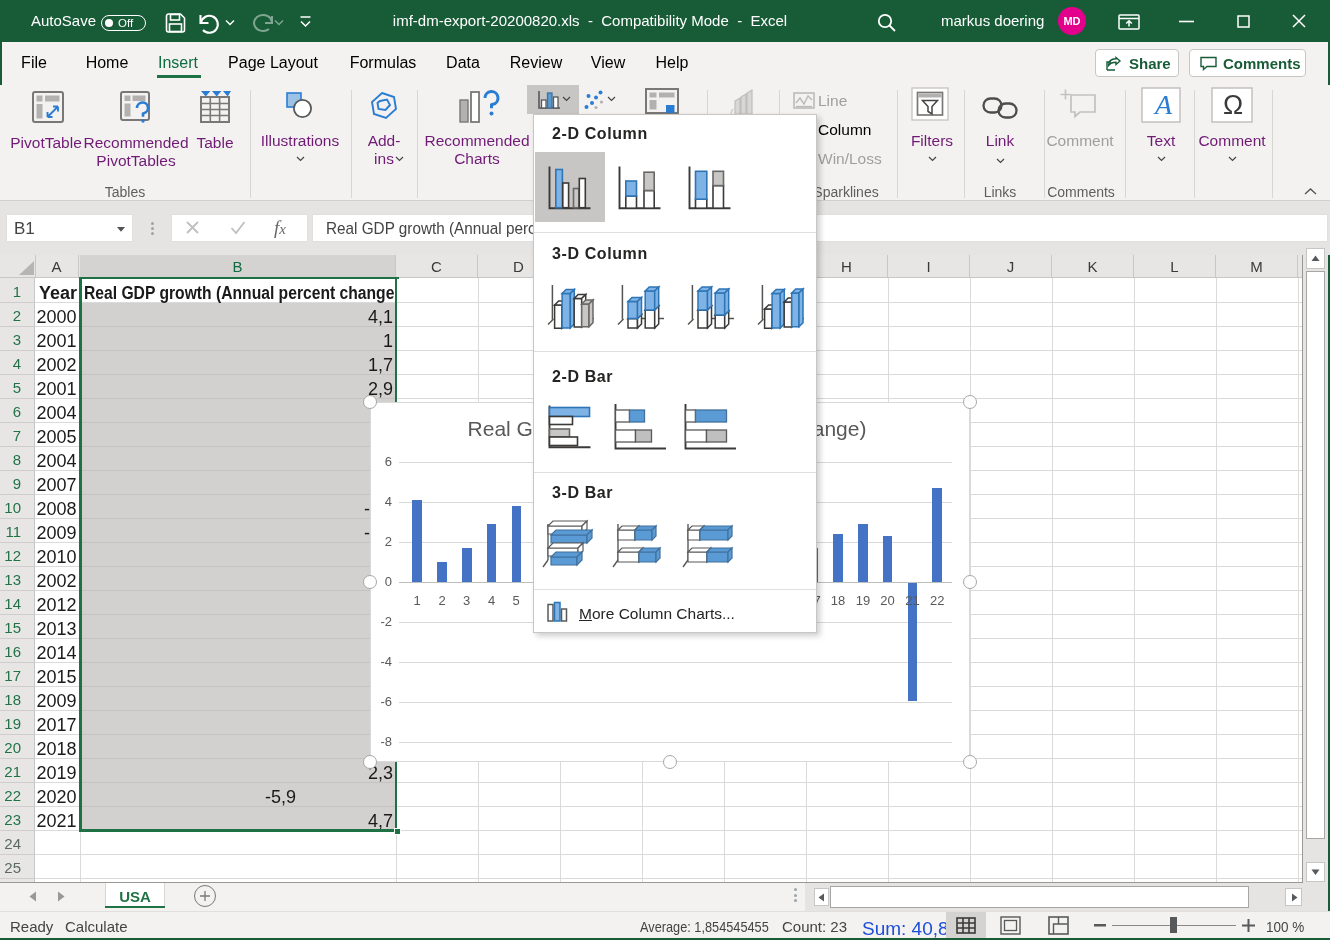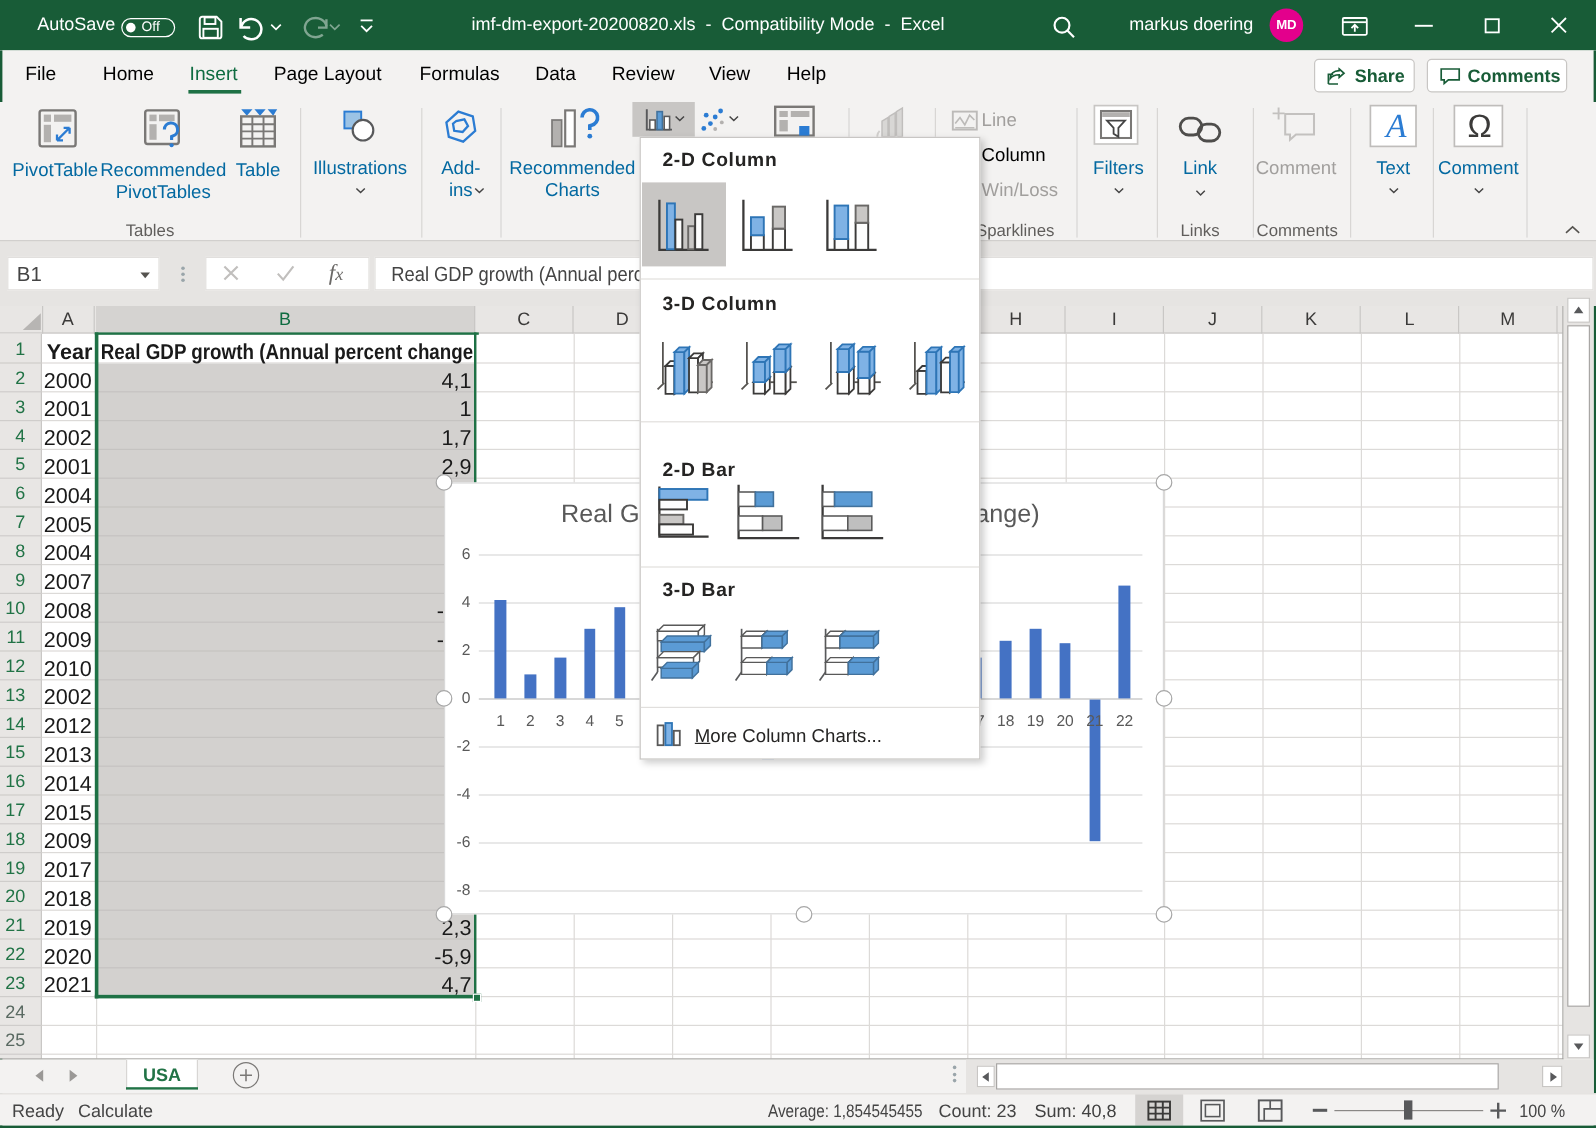--- a/index.html
+++ b/index.html
@@ -4,21 +4,21 @@
 *{margin:0;padding:0;box-sizing:border-box}
 html,body{width:1330px;height:940px;overflow:hidden}
 body{font-family:"Liberation Sans",sans-serif;position:relative;background:#fff}
 .ab{position:absolute}
 .tb{background:#185C37;left:0;top:0;width:1330px;height:42px;color:#fff;font-size:15px}
 .menurow{left:0;top:42px;width:1330px;height:43px;background:#F3F2F1;font-size:16px;color:#444}
 .mi{position:absolute;top:54px;transform:translateX(-50%);white-space:nowrap}
 .ribbon{left:0;top:85px;width:1330px;height:115px;background:#F3F2F1}
 .sep{position:absolute;top:5px;width:1px;height:108px;background:#D8D6D4}
 .glabel{position:absolute;top:99px;font-size:14px;color:#605E5C;transform:translateX(-50%);white-space:nowrap}
-.blabel{position:absolute;font-size:15.5px;color:#0369a1;transform:translateX(-50%);white-space:nowrap;text-align:center}
+.blabel{position:absolute;font-size:15.5px;color:#701a75;transform:translateX(-50%);white-space:nowrap;text-align:center}
 .strip{left:0;top:200px;width:1330px;height:55px;background:#E6E4E2;border-top:1px solid #D1CFCD}
 .wbox{position:absolute;background:#fff;border:1px solid #E1DFDD}
 .gridwrap{left:0;top:255px;width:1302px;height:627px;background:#fff}
 .cell{position:absolute;font-size:18px;color:#1a1a1a;line-height:24px;white-space:nowrap}
 .greenline{position:absolute;background:#1E7145}
 svg{position:absolute;overflow:visible}
 .btn-wt{position:absolute;background:#fff;border:1px solid #C8C6C4;border-radius:4px;color:#185C37;font-size:15px;font-weight:700}
 </style></head>
 <body>
 
@@ -450,21 +450,21 @@
 <div class="ab" style="left:84px;top:280.5px;width:310px;height:23px;overflow:hidden">
     <span class="cell" style="left:0;top:0;font-weight:700;transform:scaleX(0.87);transform-origin:0 0">Real GDP growth (Annual percent change)</span>
   </div>
 <div class="ab cell" style="left:200px;top:304.5px;width:193px;text-align:right">4,1</div>
 <div class="ab cell" style="left:200px;top:328.5px;width:193px;text-align:right">1</div>
 <div class="ab cell" style="left:200px;top:352.5px;width:193px;text-align:right">1,7</div>
 <div class="ab cell" style="left:200px;top:376.5px;width:193px;text-align:right">2,9</div>
 <div class="ab cell" style="left:200px;top:496.5px;width:195px;text-align:right">-0,1</div>
 <div class="ab cell" style="left:200px;top:520.5px;width:195px;text-align:right">-2,5</div>
 <div class="ab cell" style="left:200px;top:760.5px;width:193px;text-align:right">2,3</div>
-<div class="ab cell" style="left:200px;top:784.5px;width:193px;text-align:right">-5,9</div>
+<div class="ab cell" style="left:184px;top:784.5px;width:193px;text-align:center">-5,9</div>
 <div class="ab cell" style="left:200px;top:808.5px;width:193px;text-align:right">4,7</div>
 <div class="ab greenline" style="left:79px;top:276.5px;width:319.5px;height:2.5px"></div>
 <div class="ab greenline" style="left:79px;top:276.5px;width:2.5px;height:555px"></div>
 <div class="ab greenline" style="left:394.5px;top:276.5px;width:2.5px;height:555px"></div>
 <div class="ab greenline" style="left:79px;top:829px;width:318px;height:2.5px"></div>
 <div class="ab" style="left:393.5px;top:828px;width:7px;height:7px;background:#1E7145;border:1.5px solid #fff"></div>
 <div class="ab" style="left:1302px;top:255px;width:1px;height:628px;background:#9A9896"></div>
 <div class="ab" style="left:0px;top:882px;width:1303px;height:1px;background:#9A9896"></div>
 <div class="ab" style="left:370px;top:402px;width:600px;height:360px;background:#fff;border:1px solid #D9D9D9"></div>
 <div class="ab" style="left:367px;top:417px;width:600px;text-align:center;font-size:21px;color:#595959;white-space:nowrap">Real GDP growth (Annual percent change)</div>
@@ -531,21 +531,21 @@
 <div class="ab" style="left:363px;top:395px;width:14px;height:14px;border-radius:50%;background:#fff;border:1.6px solid #A6A6A6"></div>
 <div class="ab" style="left:963px;top:395px;width:14px;height:14px;border-radius:50%;background:#fff;border:1.6px solid #A6A6A6"></div>
 <div class="ab" style="left:363px;top:575px;width:14px;height:14px;border-radius:50%;background:#fff;border:1.6px solid #A6A6A6"></div>
 <div class="ab" style="left:963px;top:575px;width:14px;height:14px;border-radius:50%;background:#fff;border:1.6px solid #A6A6A6"></div>
 <div class="ab" style="left:363px;top:755px;width:14px;height:14px;border-radius:50%;background:#fff;border:1.6px solid #A6A6A6"></div>
 <div class="ab" style="left:663px;top:755px;width:14px;height:14px;border-radius:50%;background:#fff;border:1.6px solid #A6A6A6"></div>
 <div class="ab" style="left:963px;top:755px;width:14px;height:14px;border-radius:50%;background:#fff;border:1.6px solid #A6A6A6"></div>
 <div class="ab" style="left:533px;top:114px;width:284px;height:519px;background:#fff;border:1px solid #C8C6C4;box-shadow:3px 3px 6px rgba(0,0,0,0.2)"></div>
 <div class="ab" style="left:552px;top:124.5px;font-size:16px;font-weight:700;letter-spacing:0.6px;color:#252423">2-D Column</div>
 <div class="ab" style="left:552px;top:244.5px;font-size:16px;font-weight:700;letter-spacing:0.6px;color:#252423">3-D Column</div>
-<div class="ab" style="left:552px;top:384px;font-size:16px;font-weight:700;letter-spacing:0.6px;color:#252423">2-D Bar</div>
+<div class="ab" style="left:552px;top:368px;font-size:16px;font-weight:700;letter-spacing:0.6px;color:#252423">2-D Bar</div>
 <div class="ab" style="left:552px;top:483.5px;font-size:16px;font-weight:700;letter-spacing:0.6px;color:#252423">3-D Bar</div>
 <div class="ab" style="left:534px;top:231.5px;width:282px;height:1px;background:#E1DFDD"></div>
 <div class="ab" style="left:534px;top:351px;width:282px;height:1px;background:#E1DFDD"></div>
 <div class="ab" style="left:534px;top:471.5px;width:282px;height:1px;background:#E1DFDD"></div>
 <div class="ab" style="left:534px;top:589px;width:282px;height:1px;background:#E1DFDD"></div>
 <div class="ab" style="left:535px;top:152px;width:70px;height:70px;background:#C8C6C4"></div>
 <svg style="left:542px;top:165px" width="58" height="46" viewBox="0 0 58 46">
     <path d="M7.5 1.5 V43.2 H48.5" fill="none" stroke="#3b3a39" stroke-width="1.9"></path>
     <rect x="13.8" y="4.5" width="6.6" height="38.2" fill="#7FB2E5" stroke="#2E75B6" stroke-width="1.6"></rect>
     <rect x="20.8" y="18" width="5.8" height="24.7" fill="#FDFDFD" stroke="#3b3a39" stroke-width="1.6"></rect>
@@ -750,21 +750,21 @@
 <div class="ab" style="left:1306px;top:862px;width:19px;height:20px;background:#fff;border:1px solid #C8C6C4"></div>
 <svg style="left:1311px;top:869px" width="9" height="7" viewBox="0 0 9 7" fill="#58595B">
     <path d="M0.5 0.5 h8 L4.5 6 z"></path>
   </svg>
 
 <div class="ab" style="left:0;top:911px;width:1330px;height:27px;background:#F3F2F1;border-top:1px solid #E1DFDD"></div>
 <div class="ab" style="left:10px;top:918px;font-size:15px;color:#444">Ready</div>
 <div class="ab" style="left:65px;top:918px;font-size:15px;color:#444">Calculate</div>
 <div class="ab" style="left:640px;top:918px;font-size:15px;color:#444;transform:scaleX(0.85);transform-origin:0 50%">Average: 1,854545455</div>
 <div class="ab" style="left:782px;top:918px;font-size:15px;color:#444">Count: 23</div>
-<div class="ab" style="left:862px;top:918px;font-size:15px;color:#404040">Sum: 40,8</div>
+<div class="ab" style="left:862px;top:918px;font-size:19px;color:#1d4ed8">Sum: 40,8</div>
 <div class="ab" style="left:946px;top:912px;width:40px;height:26px;background:#D5D3D1"></div>
 <svg style="left:956px;top:917px" width="20" height="17" viewBox="0 0 20 17">
   <rect x="1" y="1" width="18" height="15" fill="none" stroke="#3b3a39" stroke-width="1.6"></rect>
   <path d="M1 6 h18 M1 11 h18 M7 1 v15 M13 1 v15" stroke="#3b3a39" stroke-width="1.6"></path>
 </svg>
 <svg style="left:1000px;top:916px" width="21" height="19" viewBox="0 0 21 19">
   <rect x="1" y="1" width="19" height="17" fill="none" stroke="#58595B" stroke-width="1.4"></rect>
   <rect x="4.5" y="4.5" width="12" height="10" fill="none" stroke="#58595B" stroke-width="1.3"></rect>
 </svg>
 <svg style="left:1048px;top:916px" width="21" height="19" viewBox="0 0 21 19">

